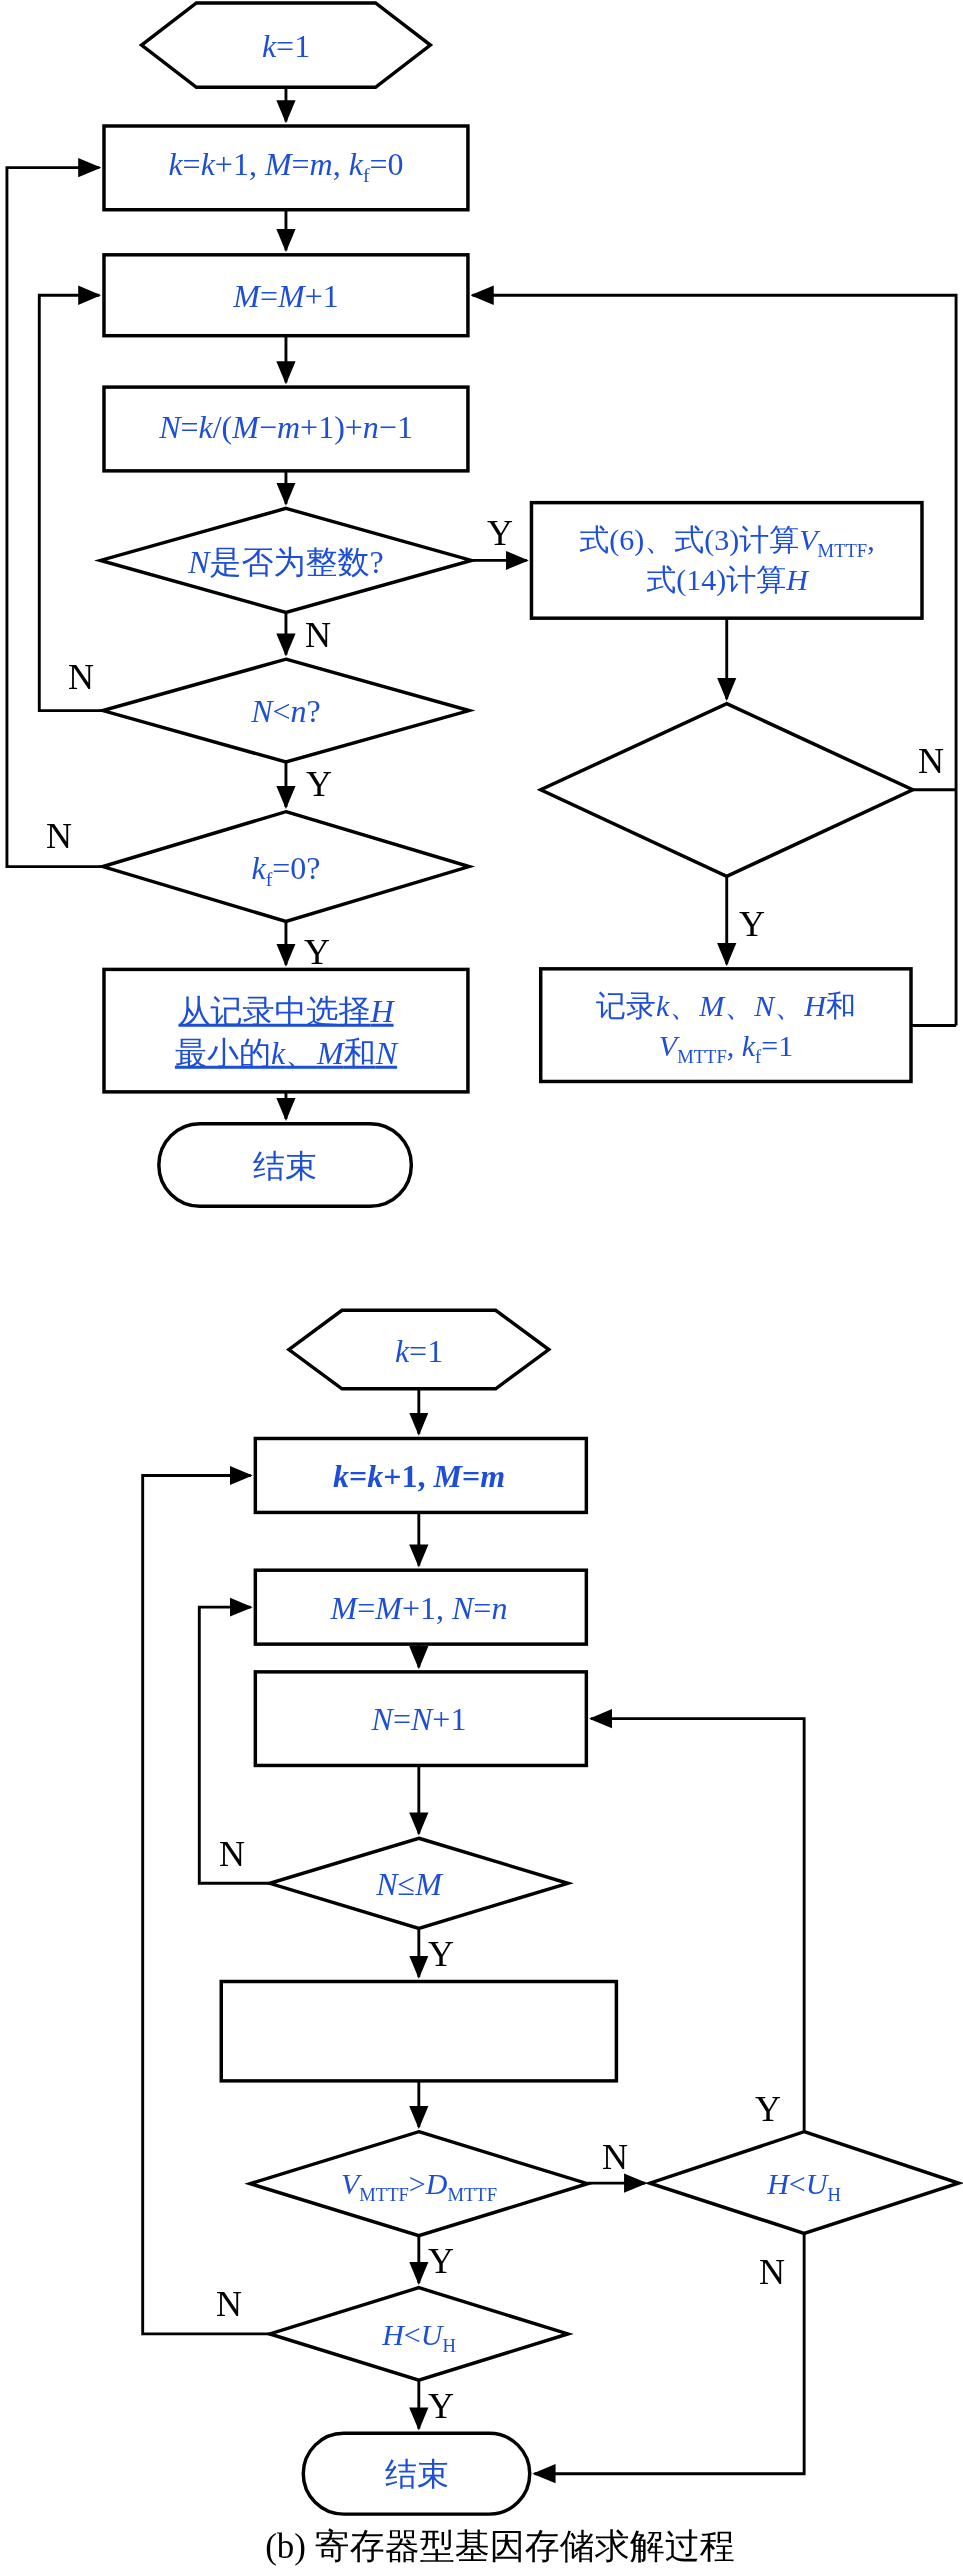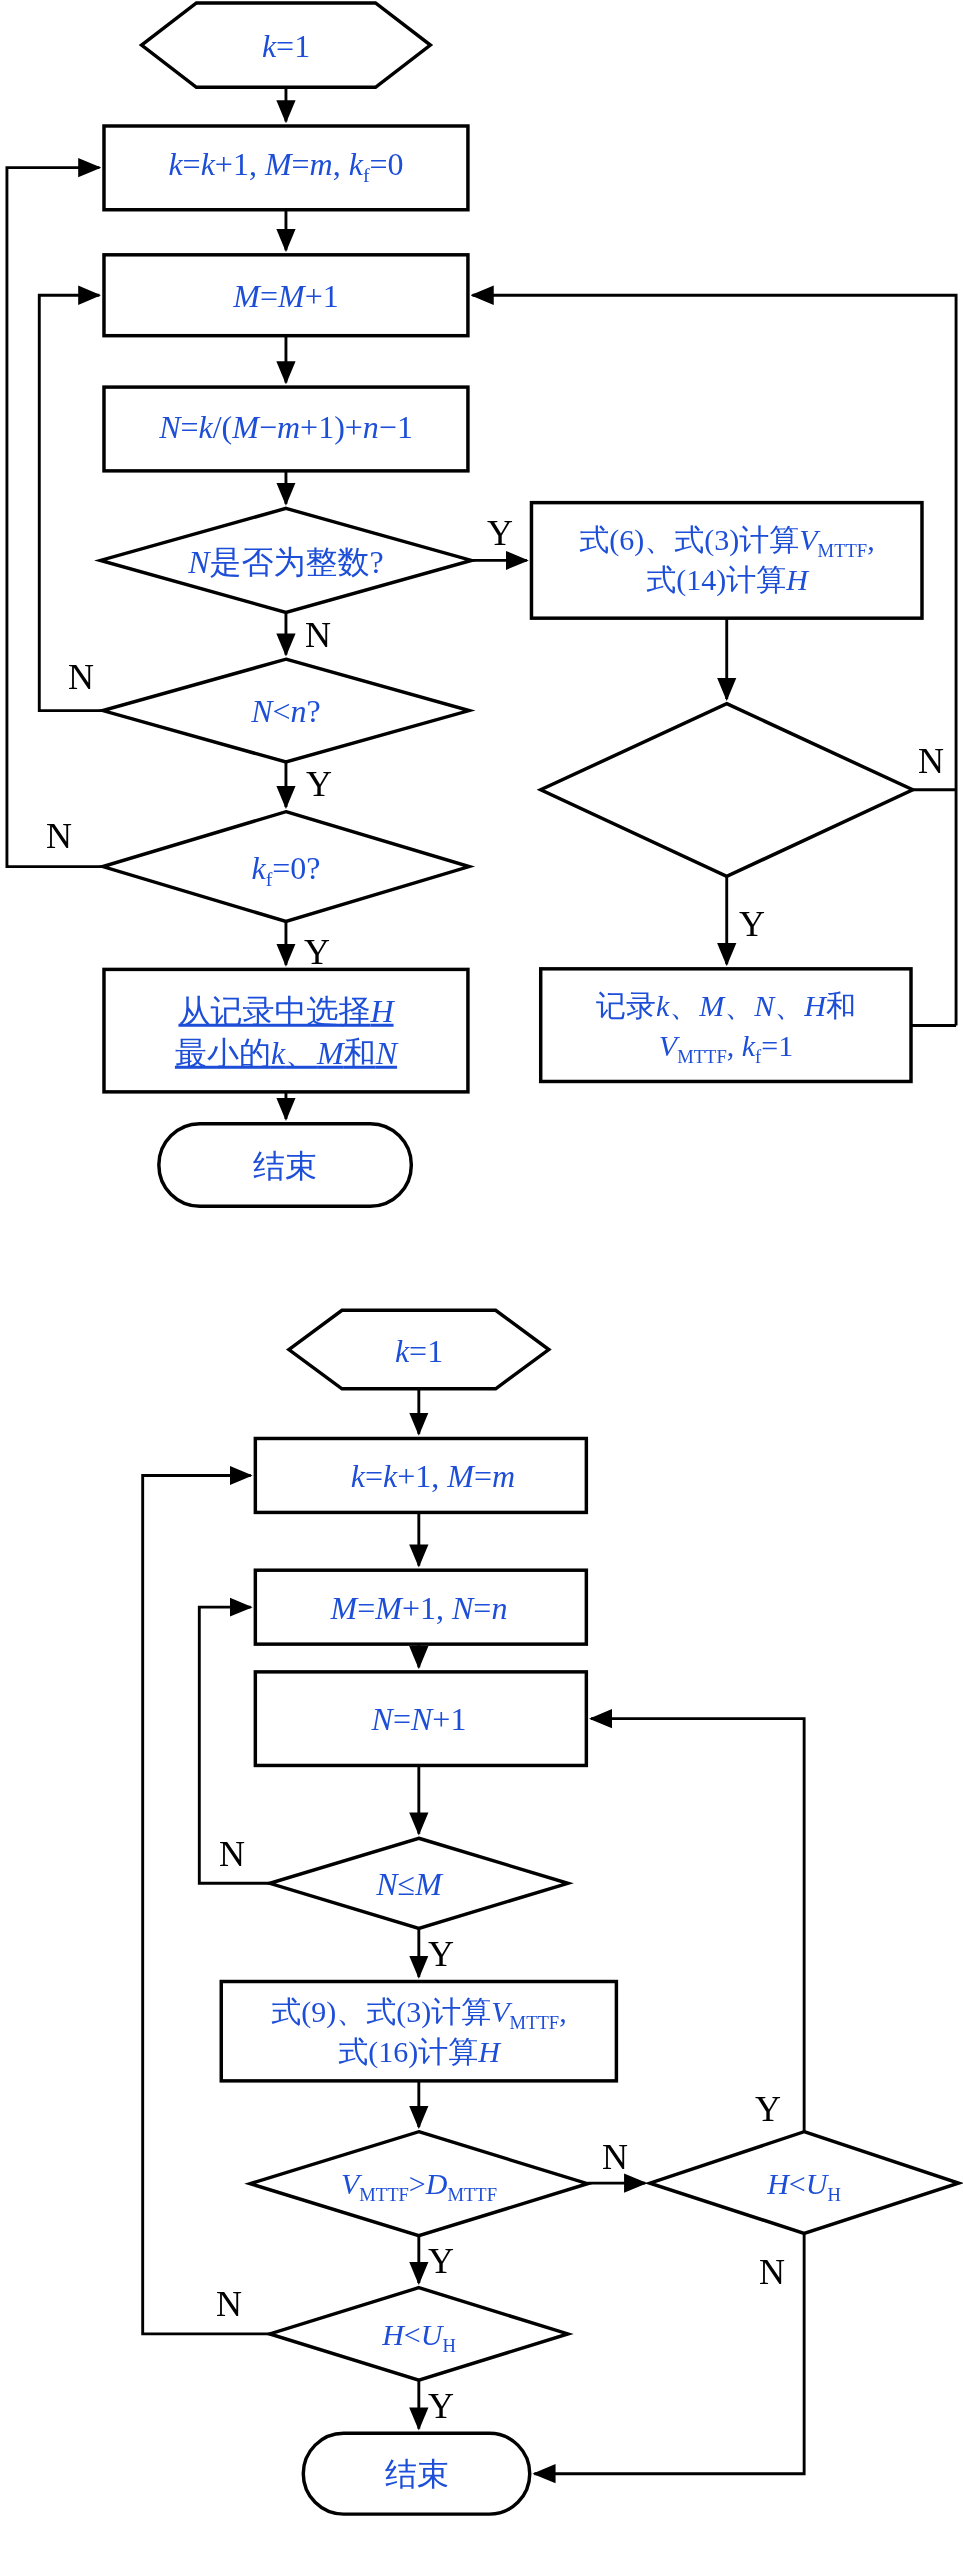--- a/index.html
+++ b/index.html
@@ -128,34 +128,34 @@
   <div class="branch" style="left:318px;top:635px;">N</div>
   <div class="branch" style="left:319px;top:784px;">Y</div>
   <div class="branch" style="left:81px;top:677px;">N</div>
   <div class="branch" style="left:317px;top:952px;">Y</div>
   <div class="branch" style="left:59px;top:836px;">N</div>
   <div class="branch" style="left:931px;top:761px;">N</div>
   <div class="branch" style="left:752px;top:924px;">Y</div>
 
 
   <div class="node" style="left:419px;top:1351px;"><i>k</i>=1</div>
-  <div class="node" style="left:433px;top:1476px;"><i>k</i>=<i>k</i>+1, <i>M</i>=<i>m</i></div>
+  <div class="node" style="left:419px;top:1476px;font-weight:bold;"><i>k</i>=<i>k</i>+1, <i>M</i>=<i>m</i></div>
   <div class="node" style="left:419px;top:1608px;"><i>M</i>=<i>M</i>+1, <i>N</i>=<i>n</i></div>
   <div class="node" style="left:419px;top:1719px;"><i>N</i>=<i>N</i>+1</div>
   <div class="node" style="left:409px;top:1884px;"><i>N</i>≤<i>M</i></div>
-  <div class="node" style="left:419px;top:2032px;font-size:30px;">式(9)、式(3)计算<i>V</i><sub>MTTF</sub>,<br>式(16)计算<i>H</i></div>
   <div class="node" style="left:419px;top:2184px;font-size:30px;"><i>V</i><sub>MTTF</sub>&gt;<i>D</i><sub>MTTF</sub></div>
   <div class="node" style="left:804px;top:2184px;font-size:30px;"><i>H</i>&lt;<i>U</i><sub>H</sub></div>
   <div class="node" style="left:419px;top:2335px;font-size:30px;"><i>H</i>&lt;<i>U</i><sub>H</sub></div>
   <div class="node" style="left:417px;top:2474px;">结束</div>
 
   <div class="branch" style="left:441px;top:1954px;">Y</div>
   <div class="branch" style="left:232px;top:1854px;">N</div>
   <div class="branch" style="left:615px;top:2157px;">N</div>
   <div class="branch" style="left:441px;top:2261px;">Y</div>
   <div class="branch" style="left:768px;top:2109px;">Y</div>
   <div class="branch" style="left:772px;top:2272px;">N</div>
   <div class="branch" style="left:229px;top:2304px;">N</div>
   <div class="branch" style="left:441px;top:2406px;">Y</div>
 
+  <div class="caption" style="left:500px;top:2547px;">(b) 寄存器型基因存储求解过程</div>
 
 </div>
 
 
 </body></html>

